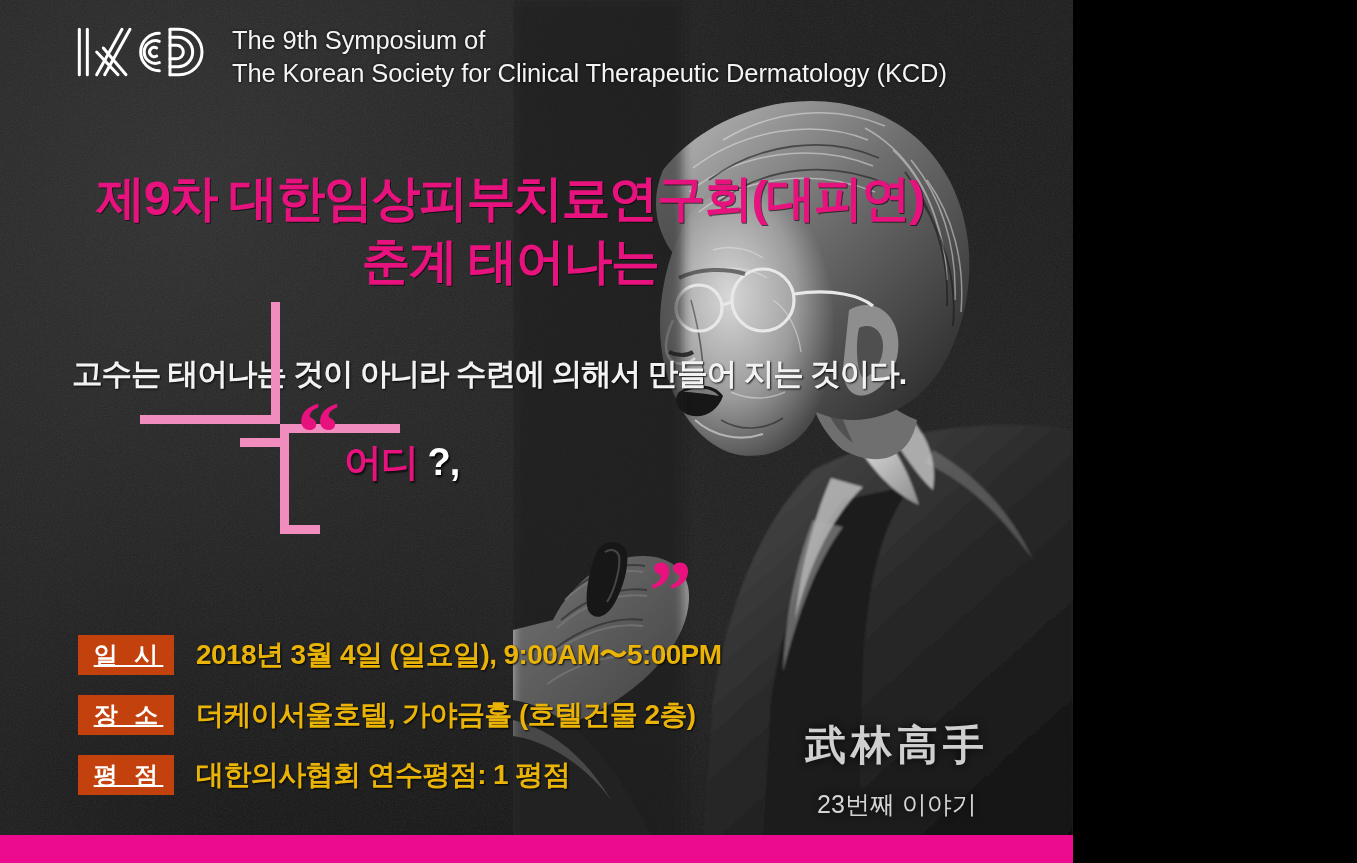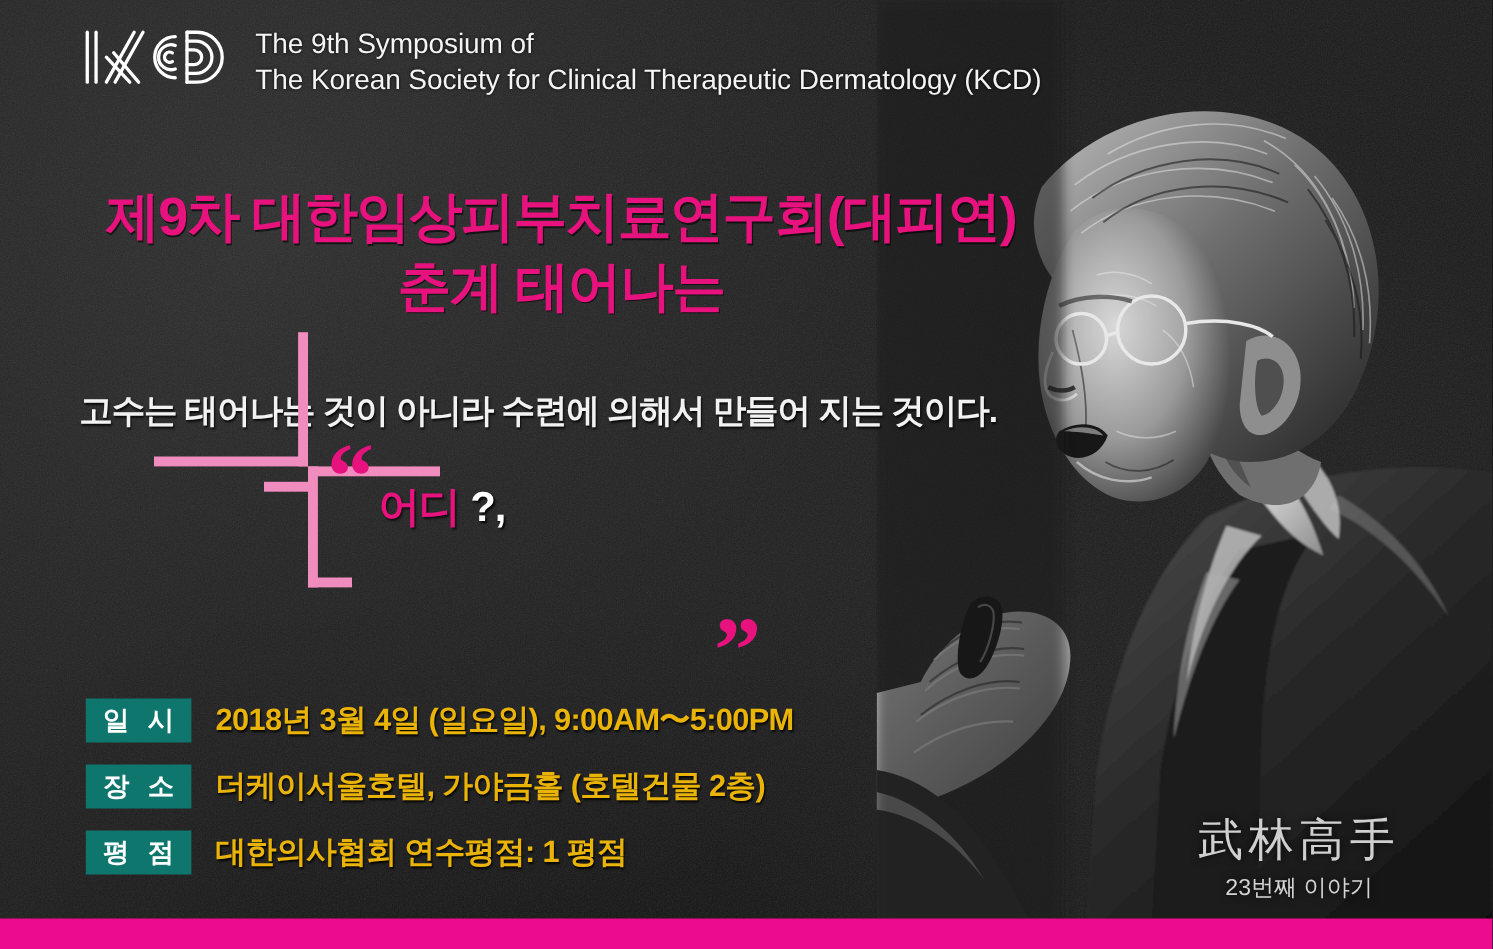--- a/index.html
+++ b/index.html
@@ -2,21 +2,21 @@
 <html><head>
 <meta charset="utf-8">
 <style>
   html, body {
     margin: 0;
     padding: 0;
     background: #000;
   }
   #poster {
     position: relative;
-    width: 1357px;
+    width: 1073px;
     height: 863px;
     overflow: hidden;
     background-color: #191919;
     font-family: "Liberation Sans", "DejaVu Sans", sans-serif;
     color: #fff;
     user-select: none;
   }
   
   #bg-texture {
     position: absolute;
@@ -138,32 +138,33 @@
     left: 78px;
     top: 634px;
   }
   .info-row {
     display: flex;
     align-items: center;
     height: 42px;
     margin-bottom: 18px;
   }
   .info-badge {
-    background: #0f766e;
+    background: #c2410c;
     color: #ffffff;
     font-size: 24px;
     font-weight: 700;
     width: 96px;
     height: 40px;
     display: flex;
     align-items: center;
     justify-content: center;
     letter-spacing: 5px;
     text-indent: 5px;
     box-sizing: border-box;
+    text-decoration: underline;
   }
   .info-value {
     margin-left: 22px;
     font-size: 28px;
     font-weight: 700;
     color: #eab308;
     letter-spacing: -0.6px;
     text-shadow: 1px 1px 2px rgba(0,0,0,0.9);
     white-space: nowrap;
   }
@@ -173,30 +174,30 @@
     position: absolute;
     right: 84px;
     bottom: 42px;
     text-align: center;
     color: #cfcfcf;
     text-shadow: 0 0 8px rgba(0,0,0,0.9);
     pointer-events: none;
   }
   #wm-hanja {
     font-size: 41px;
-    font-weight: 400;
+    font-weight: 700;
     letter-spacing: 5px;
     font-family: "DejaVu Serif", "Liberation Serif", serif;
     line-height: 1.1;
   }
   #wm-sub {
-    font-size: 21px;
+    font-size: 25px;
     font-weight: 400;
     letter-spacing: 0px;
-    margin-top: 7px;
+    margin-top: 20px;
     color: #d4d4d4;
   }
 
   
   #bottom-bar {
     position: absolute;
     left: 0;
     bottom: 0;
     width: 100%;
     height: 28px;

